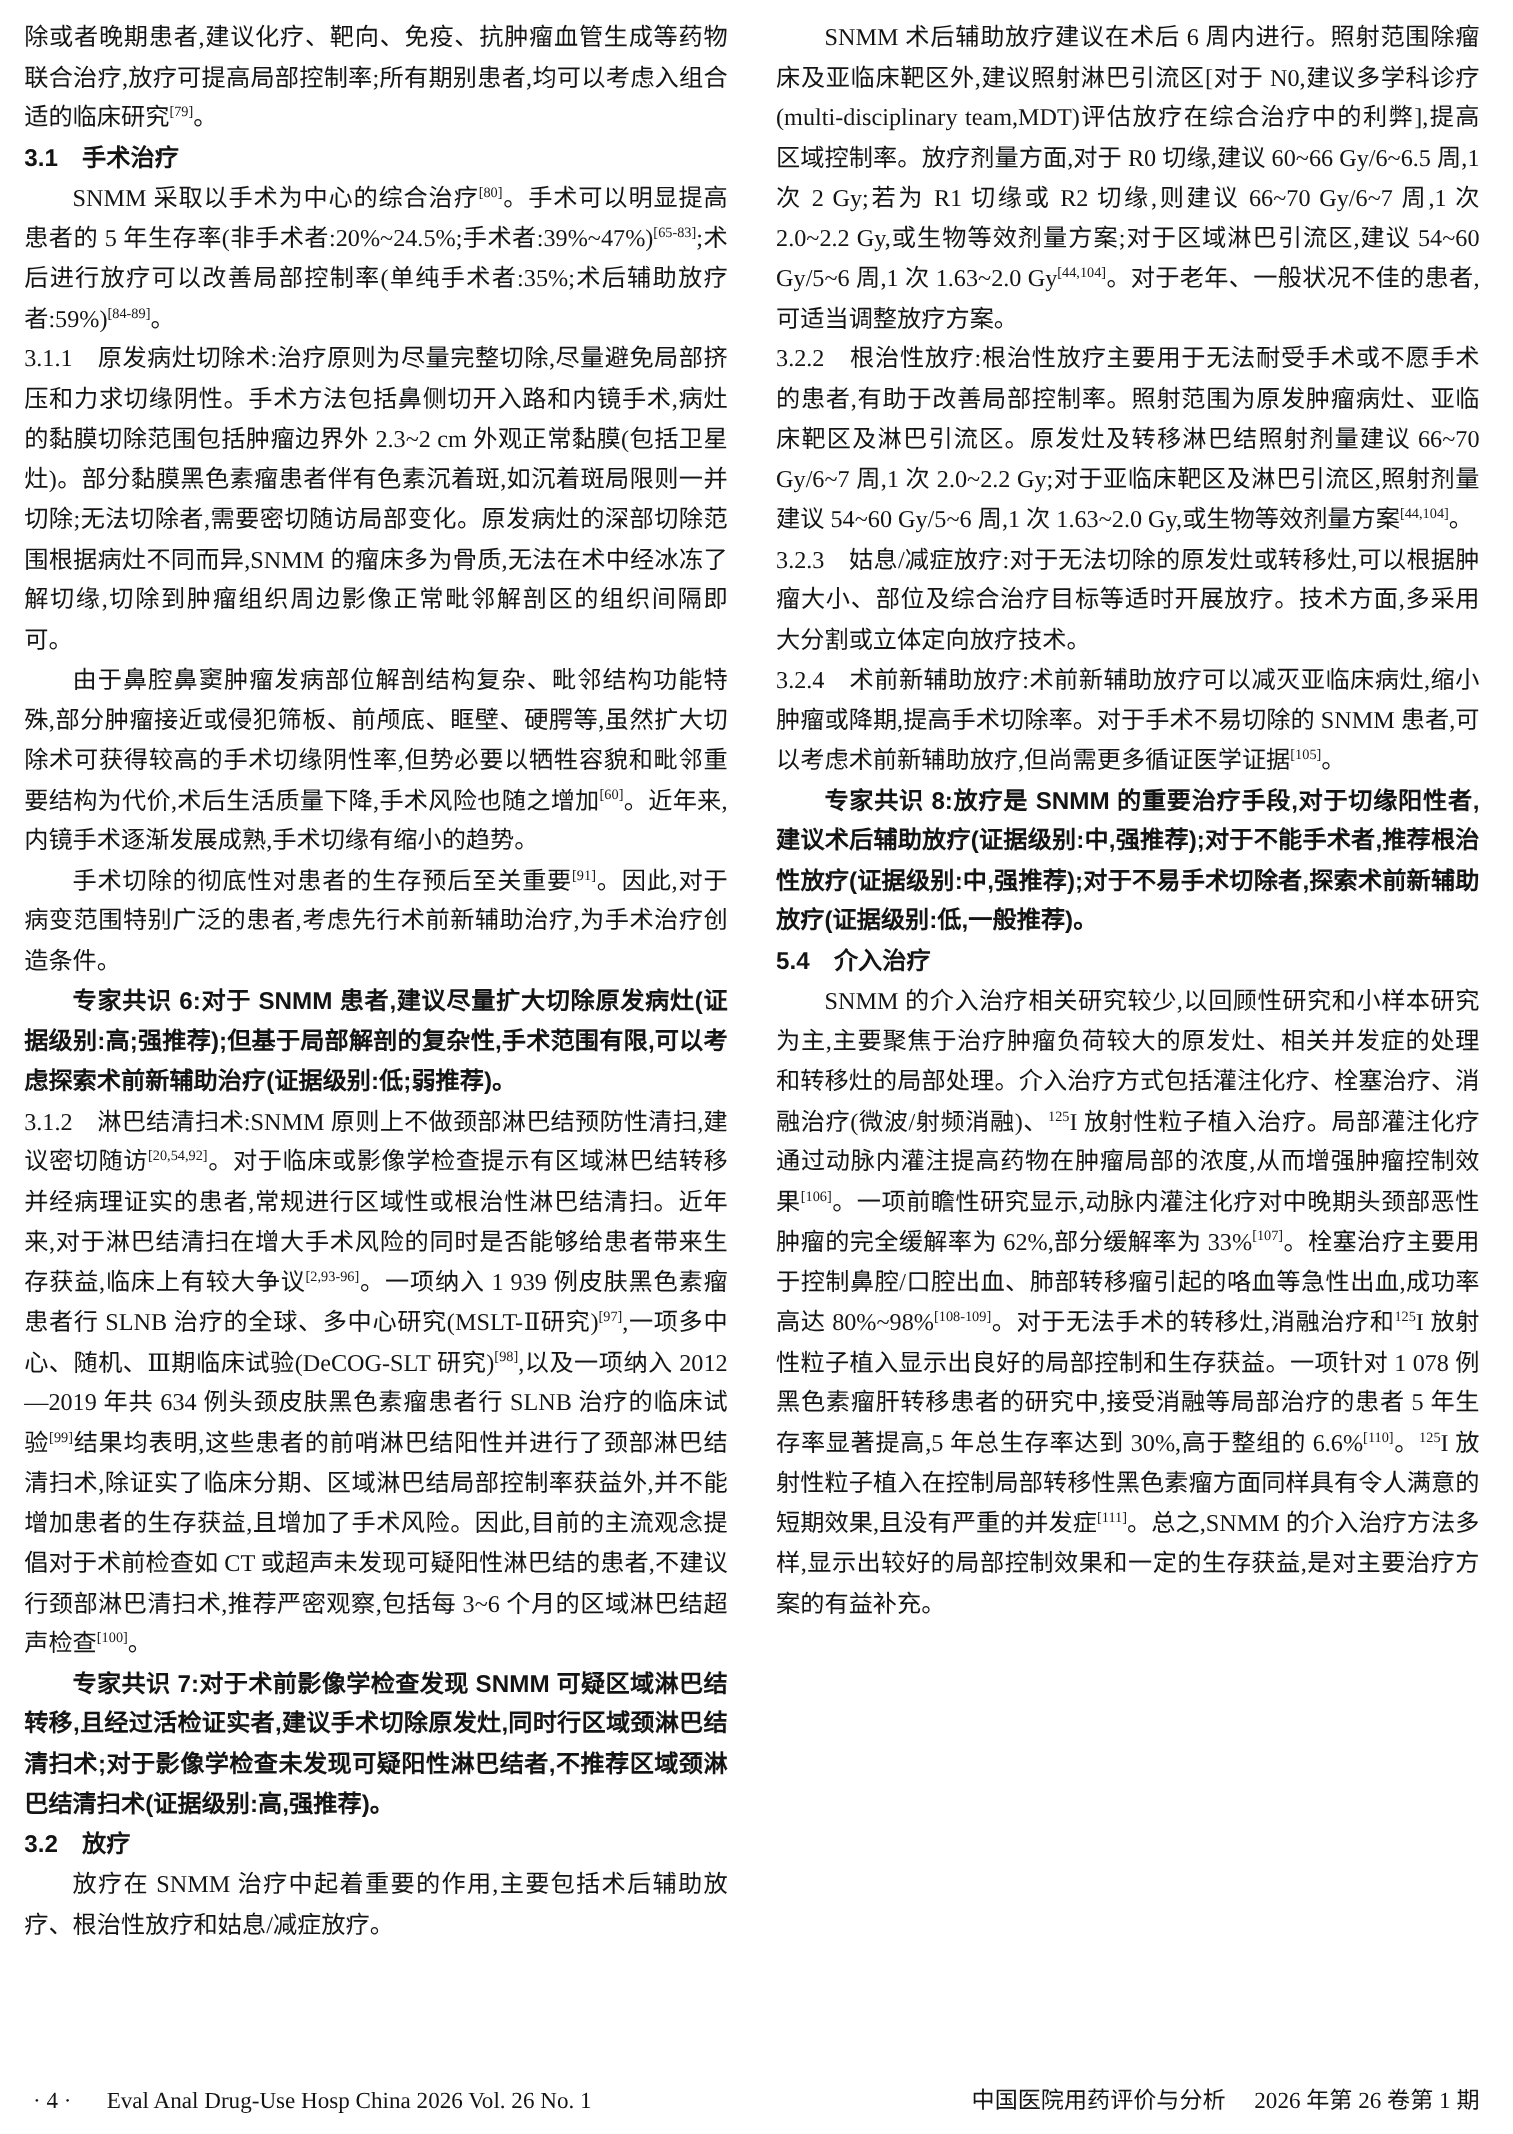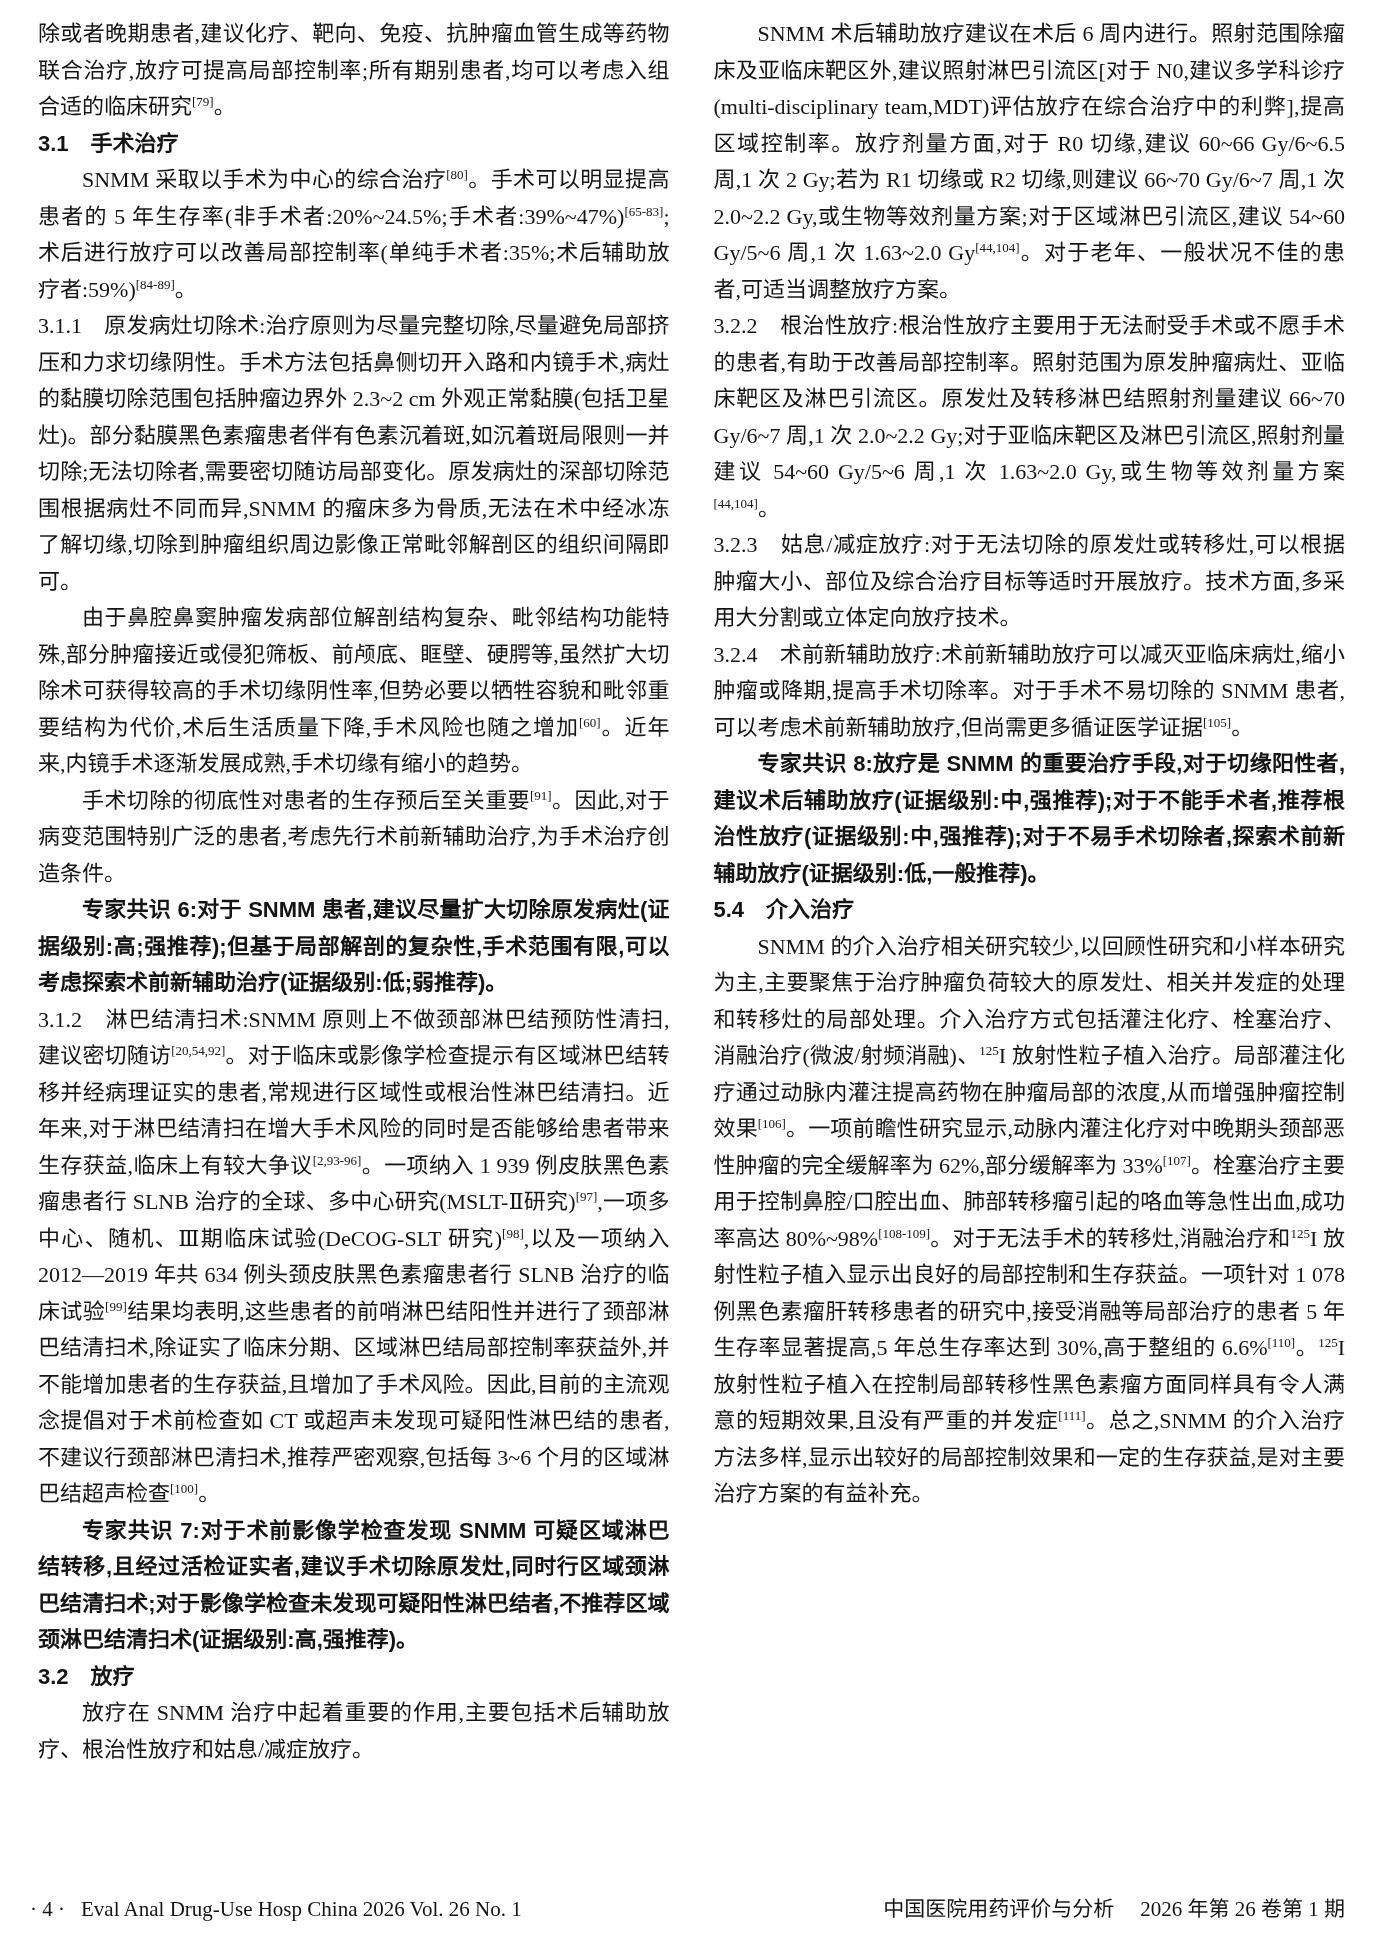--- a/index.html
+++ b/index.html
@@ -4,21 +4,21 @@
 <style>
   * { margin: 0; padding: 0; box-sizing: border-box; }
   html, body { background: #ffffff; }
   body {
     width: 1375px; height: 1940px;
     font-family: "Liberation Serif", "DejaVu Serif", serif;
     color: #141414;
     position: relative;
     overflow: hidden;
   }
-  .page { position: relative; width: 100%; height: 100%; padding: 16px 30px 0 38px; }
+  .page { position: relative; width: 100%; height: 100%; padding: 16px 30px 0 22px; }
   .columns { display: flex; gap: 44px; }
   .col {
     width: calc((100% - 44px) / 2);
     font-size: 22px;
     line-height: 36.5px;
     text-align: justify;
   }
   .block { margin: 0; }
   .indent { text-indent: 2em; }
   .heading {
@@ -38,21 +38,21 @@
   }
   .footer {
     position: absolute;
     left: 30px; right: 30px; bottom: 18px;
     display: flex;
     justify-content: space-between;
     align-items: baseline;
     font-size: 21px;
     white-space: nowrap;
   }
-  .footer .gap-left { margin-left: 16px; }
+  .footer .gap-left { margin-left: 32px; }
   .footer .gap-right { margin-left: 26px; }
 </style>
 </head>
 <body>
 
 <div class="page">
   <div class="columns">
     <div class="col" id="col-left">
         <div class="block body">除或者晚期患者,建议化疗、靶向、免疫、抗肿瘤血管生成等药物联合治疗,放疗可提高局部控制率;所有期别患者,均可以考虑入组合适的临床研究<sup>[79]</sup>。</div>
         <div class="block heading">3.1　手术治疗</div>

